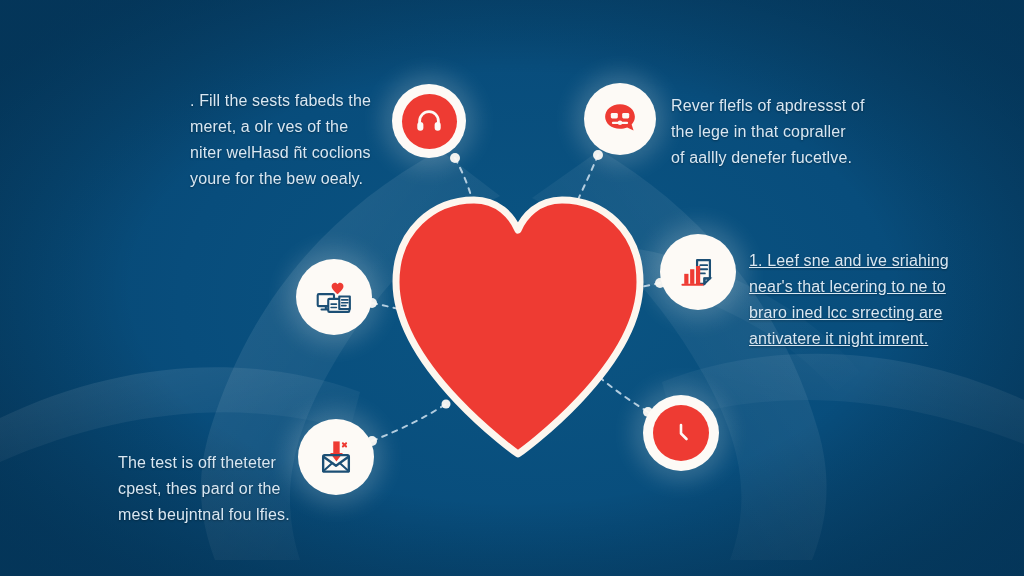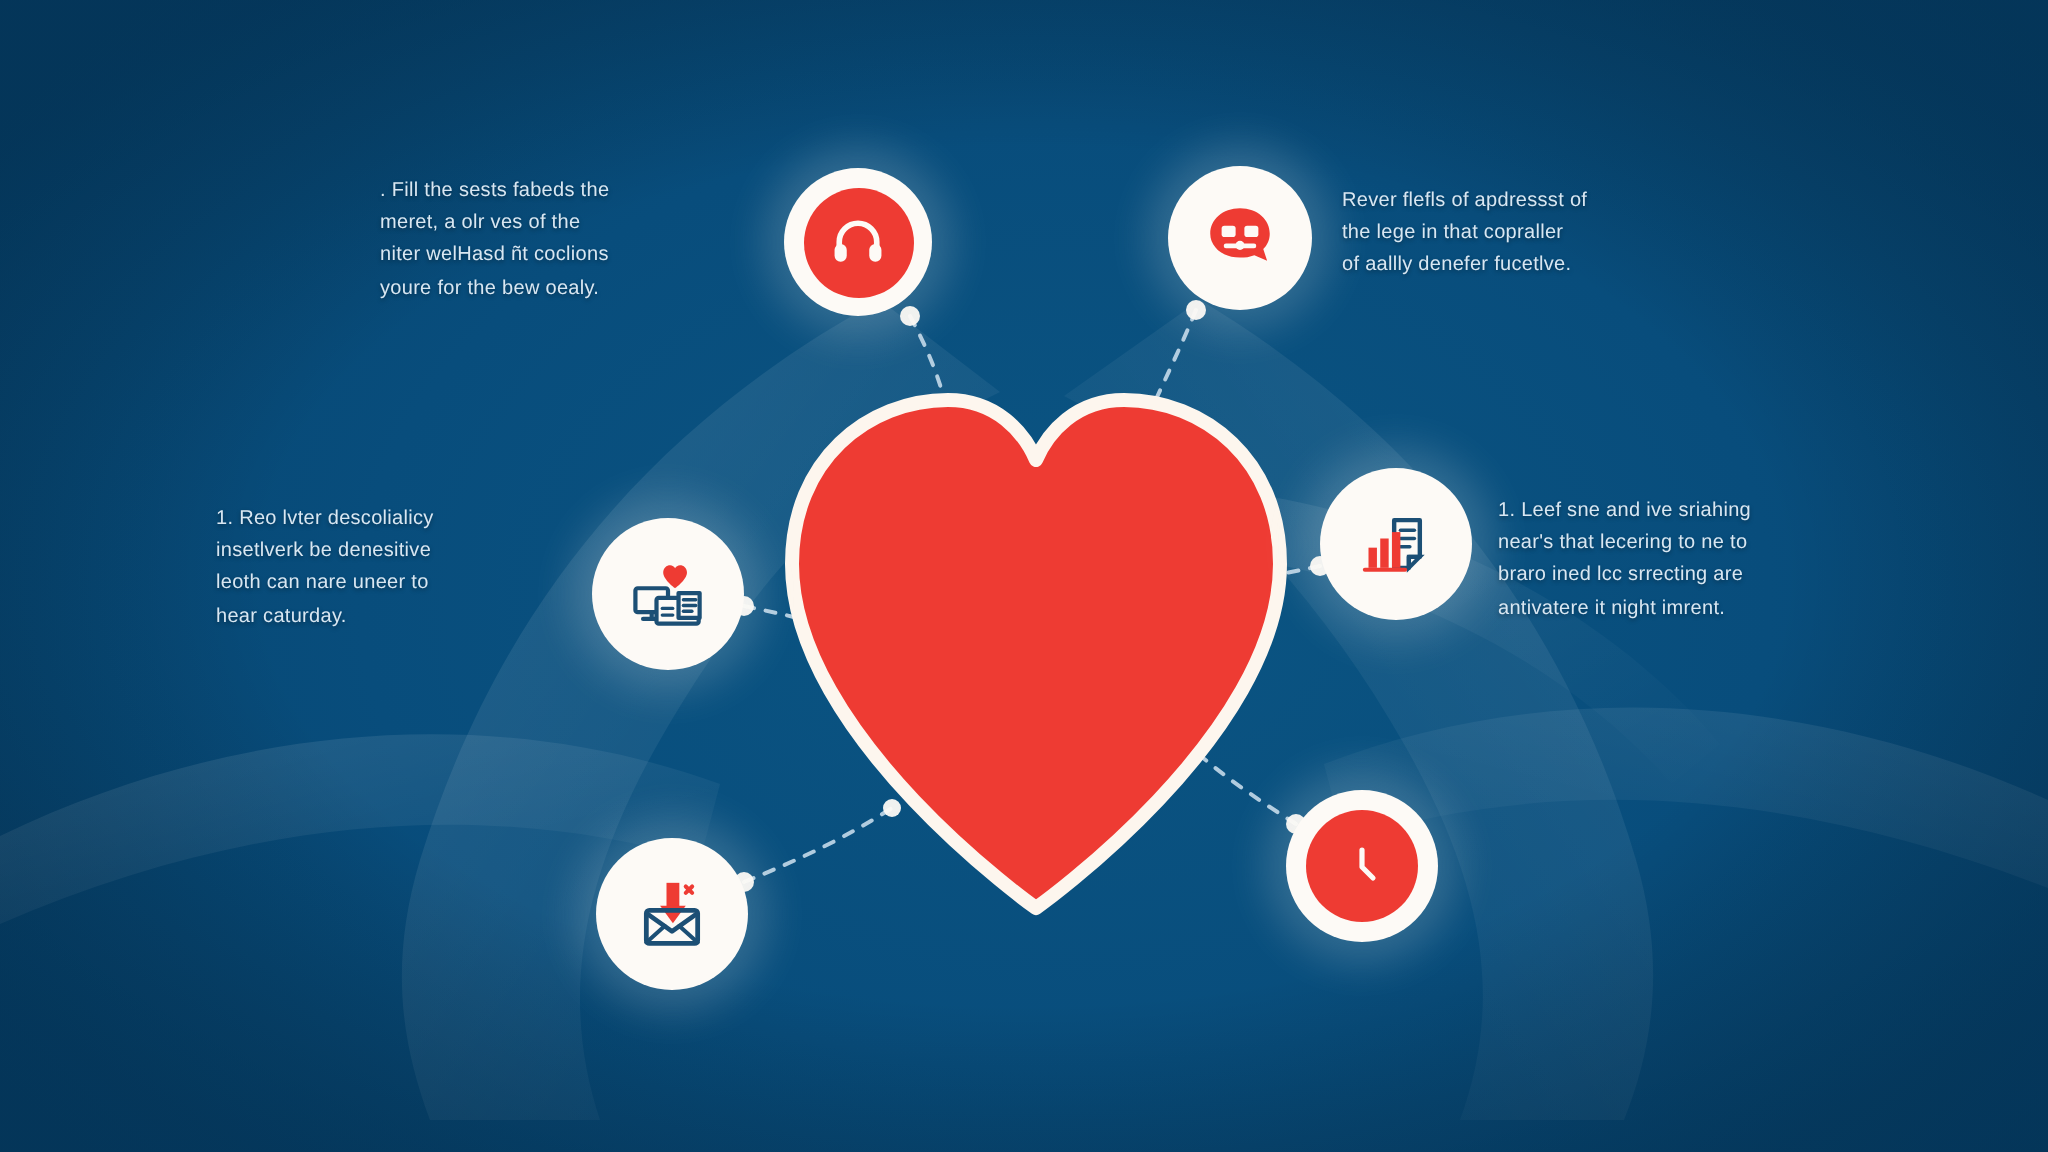--- a/index.html
+++ b/index.html
@@ -45,21 +45,21 @@
   .node-disc {  
     border-radius:50%;
     background:#ee3b33;
     display:flex; align-items:center; justify-content:center;
   }
 
   
   .txt {
     position:absolute;
     color:#d9e7f2;
-    font-size:10px;
+    font-size:16px;
     line-height:1.62;
     letter-spacing:0.15px;
     text-shadow:0 1px 2px rgba(0,0,0,0.35);
   }
   .txt.right { text-align:left; }
   .txt.left  { text-align:left; }
   .txt p { white-space:pre-line; }
 </style>
 </head>
 <body>
@@ -172,21 +172,21 @@
         <path d="M26.5 25.5 h5"></path>
       </g>
       <g fill="#ee3b33">
         <rect x="9" y="26" width="4.6" height="11"></rect>
         <rect x="15.4" y="21" width="4.6" height="16"></rect>
         <rect x="21.8" y="17.5" width="4.6" height="19.5"></rect>
       </g>
       <path d="M7 38 h22" stroke="#ee3b33" stroke-width="2.2" stroke-linecap="round"></path>
     </svg>
   </div>
-  <div class="txt left" style="left:749px; top:248px; width:230px;">
+  <div class="txt left" style="left:749px; top:248px; width:230px;text-decoration:underline;">
     <p>1. Leef sne and ive sriahing
 near's that lecering to ne to
 braro ined lcc srrecting are
 antivatere it night imrent.</p>
   </div>
 
   <div class="node" style="left:296px; top:259px; width:76px; height:76px;">
     <svg viewBox="0 0 48 48" width="46" height="46" aria-hidden="true">
       <path d="M21.5 12.8 C21.5 10.4 23.3 9 25.1 9 C26.3 9 27.2 9.7 27.7 10.6
                C28.2 9.7 29.1 9 30.3 9 C32.1 9 33.9 10.4 33.9 12.8
@@ -197,38 +197,37 @@
       <path d="M29.5 23.5 h11 v13 h-11 Z" fill="#fdfaf6" stroke="#1c4f75" stroke-width="2.2" stroke-linejoin="round"></path>
       <g stroke="#1c4f75" stroke-width="1.7" stroke-linecap="round">
         <path d="M32 27 h6.5"></path>
         <path d="M32 30 h6.5"></path>
         <path d="M32 33 h4.5"></path>
         <path d="M21 31.5 h5.5"></path>
         <path d="M21 35 h5.5"></path>
       </g>
     </svg>
   </div>
-  <div class="txt right" style="left:108px; top:252px; width:205px;">
-    <p>1. Reo lvter descolialicy
-insetlverk be denesitive
-leoth can nare uneer to
-hear caturday.</p>
-  </div>
 
   <div class="node" style="left:298px; top:419px; width:76px; height:76px;">
     <svg viewBox="0 0 48 48" width="44" height="44" aria-hidden="true">
       <g fill="#ee3b33">
         <rect x="21" y="7" width="7" height="14"></rect>
         <path d="M17.5 19.5 h14 L24.5 29 Z"></path>
       </g>
       <path d="M31.5 9 l3.5 3.5 M35 9 l-3.5 3.5" stroke="#ee3b33" stroke-width="2.2" stroke-linecap="round"></path>
       <rect x="10" y="22" width="28" height="18" rx="1.6" fill="none" stroke="#1c4f75" stroke-width="2.6"></rect>
       <path d="M10 23.5 L24 33.5 L38 23.5" fill="none" stroke="#1c4f75" stroke-width="2.6" stroke-linejoin="round"></path>
       <path d="M10 39.5 L20 30.5 M38 39.5 L28 30.5" stroke="#1c4f75" stroke-width="2.2" stroke-linecap="round"></path>
     </svg>
+  </div>
+  <div class="txt right" style="left:118px; top:450px; width:195px;">
+    <p>The test is off theteter
+cpest, thes pard or the
+mest beujntnal fou lfies.</p>
   </div>
 
   <div class="node" style="left:643px; top:395px; width:76px; height:76px;">
     <div class="node-disc" style="width:56px;height:56px;">
       <svg viewBox="0 0 32 32" width="32" height="32" aria-hidden="true">
         <path d="M16 8 V16.5 L21.5 22" fill="none" stroke="#fdfaf6" stroke-width="2.6" stroke-linecap="round" stroke-linejoin="round"></path>
       </svg>
     </div>
   </div>
 

